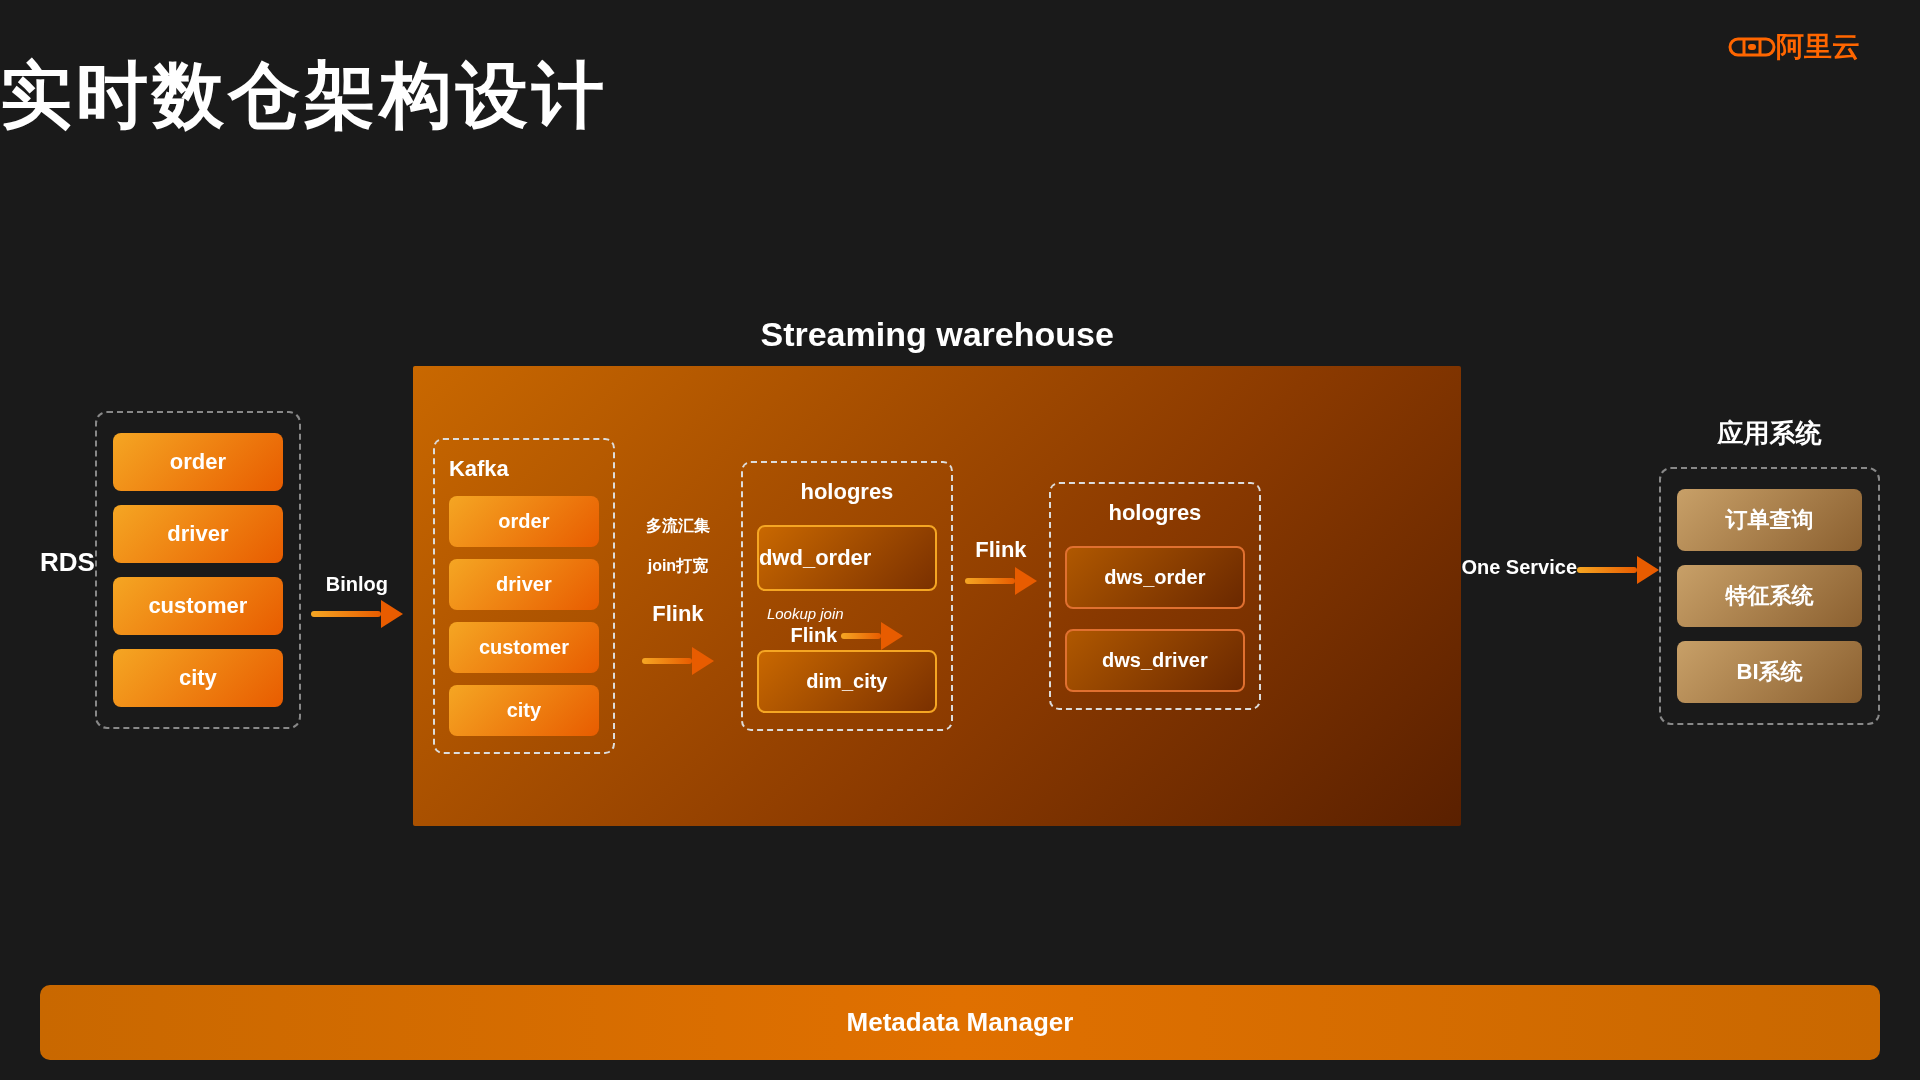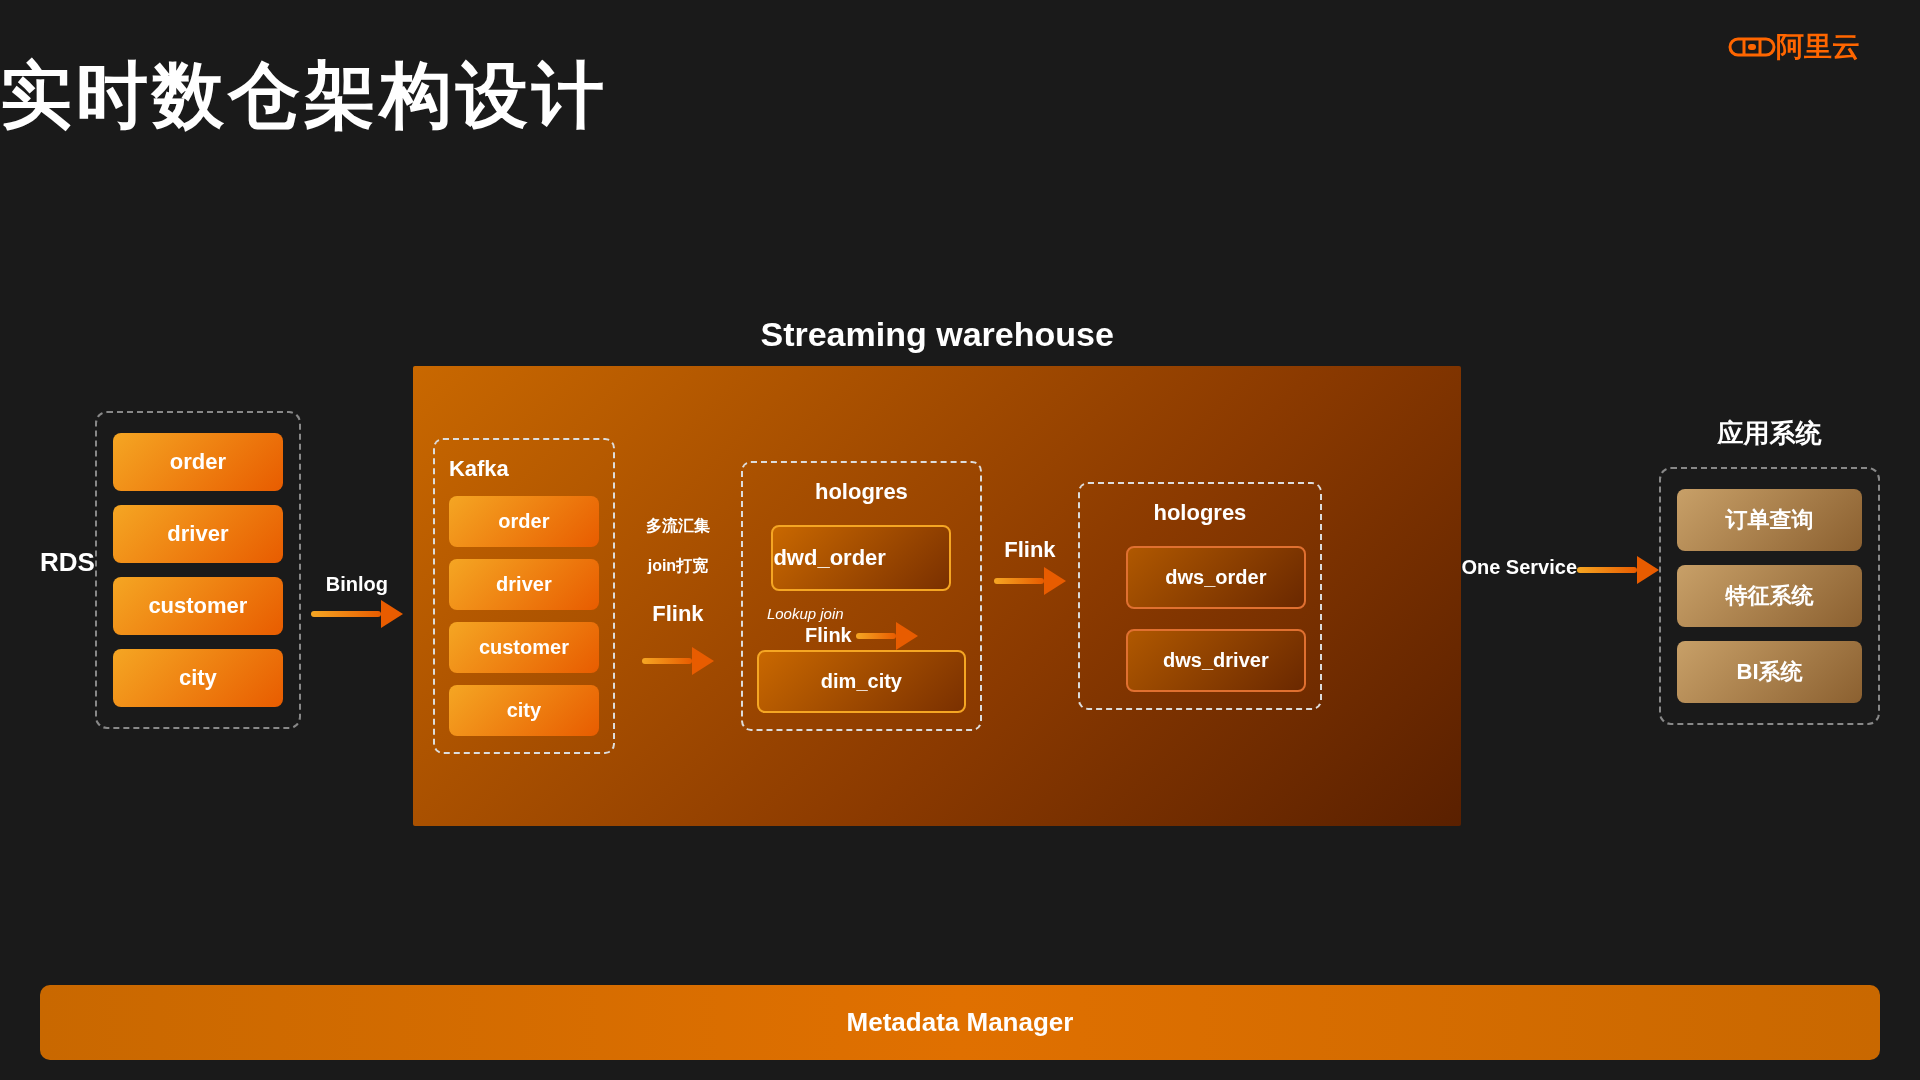--- a/index.html
+++ b/index.html
@@ -213,21 +213,21 @@
     }
     .dim-btn {
       background: linear-gradient(135deg, #c96800 0%, #7a3000 100%);
       border: 2px solid #f5a623;
       color: white;
       font-size: 20px;
       font-weight: bold;
       padding: 18px 0;
       border-radius: 8px;
       text-align: center;
-      width: 209px;
+      width: 180px;
     }
 
     
     .hologres2-section {
       border: 2px dashed #ddd;
       border-radius: 10px;
       padding: 16px 14px;
       display: flex;
       flex-direction: column;
       align-items: center;
@@ -304,21 +304,20 @@
     .dws-btn {
       background: linear-gradient(135deg, #b05800 0%, #6a2800 100%);
       border: 2px solid #e07030;
       color: white;
       font-size: 20px;
       font-weight: bold;
       padding: 18px 0;
       border-radius: 8px;
       text-align: center;
       width: 180px;
-      margin-left: 32px;
     }
 
     .streaming-inner-layout {
       display: flex;
       align-items: center;
       width: 100%;
       gap: 8px;
     }
 
     .holo1-inner-layout {

